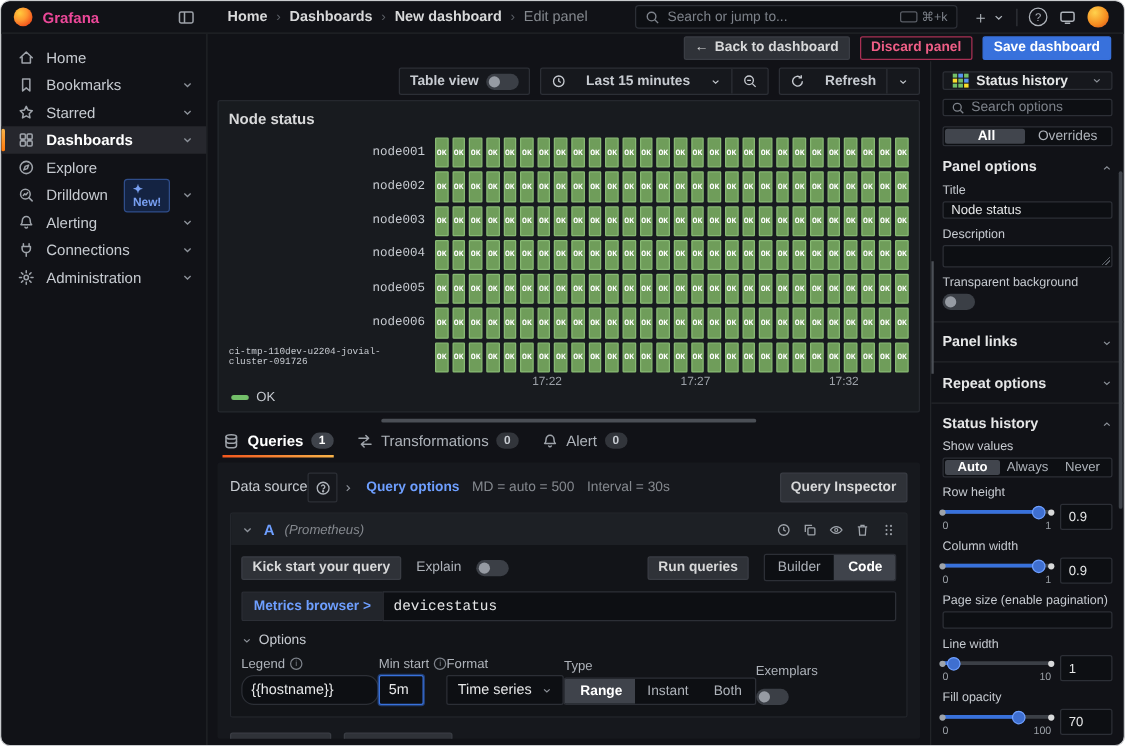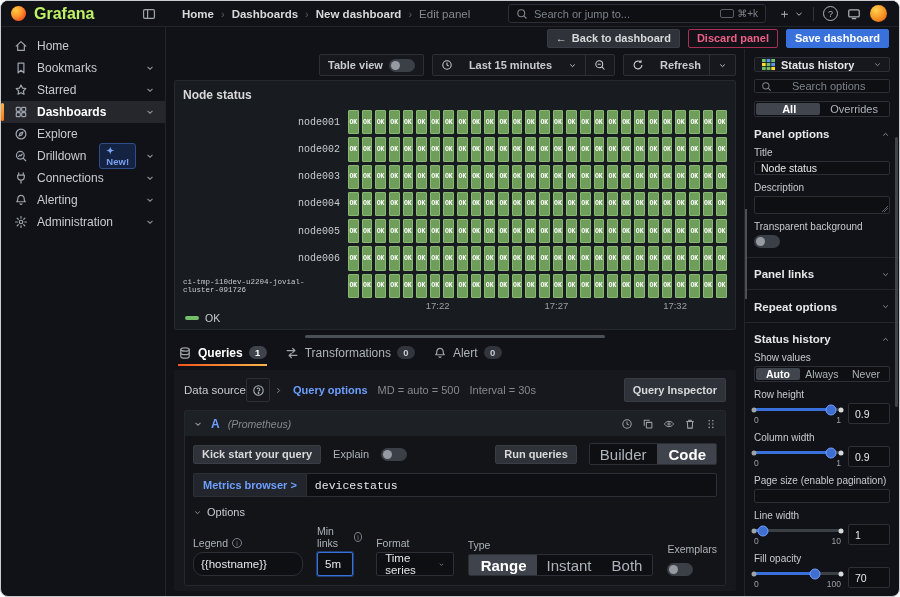--- a/index.html
+++ b/index.html
@@ -3,21 +3,21 @@
 <meta charset="utf-8">
 <style>
   * { box-sizing: border-box; margin: 0; padding: 0; }
   html,body { width:900px; height:597px; background:#ffffff; font-family:"Liberation Sans",sans-serif; }
   .frame { position:relative; width:900px; height:597px; background:#111217; border:1px solid #c9cbce; border-radius:8px; overflow:hidden; color:#d8d9da; font-size:12px; }
 
   
   .topnav { display:flex; align-items:center; height:26px; background:#111217; border-bottom:1px solid #222428; }
   .tn-left { width:165px; flex:none; display:flex; align-items:center; gap:8px; padding:0 10px; }
   .logo { width:15px; height:15px; border-radius:50%; background:radial-gradient(circle at 32% 30%, #ffcb3d 0%, #ff9830 40%, #f2561d 75%, #c23a12 100%); flex:none; }
-  .brand { font-weight:bold; font-size:16px; color:#bef264; }
+  .brand { font-weight:bold; font-size:12px; color:#ec4899; }
   .tglicon { margin-left:auto; color:#9ea3aa; display:flex; }
   .crumbs { display:flex; align-items:center; gap:7px; padding-left:16px; white-space:nowrap; }
   .crumb { color:#d8d9da; font-weight:600; font-size:11.5px; }
   .crumb.muted { color:#85898f; font-weight:400; }
   .sep { color:#5b5f66; font-size:11px; }
   .tn-spacer { flex:1; }
   .searchbox { width:258px; height:19px; display:flex; align-items:center; gap:6px; background:#0d0f13; border:1px solid #2c2f36; border-radius:3px; padding:0 7px; color:#7d828a; }
   .searchbox .ph { flex:1; font-size:11px; }
   .kbd { display:flex; align-items:center; gap:3px; color:#7d828a; font-size:10px; }
   .kbd .keycap { display:inline-block; width:14px; height:9px; border:1px solid #5a5e66; border-radius:2px; }
@@ -93,40 +93,40 @@
   .spacer { flex:1; }
   .qcard { margin-top:8px; border:1px solid #24272d; border-radius:2px; }
   .qhead { display:flex; align-items:center; gap:8px; height:25px; background:#1d2025; padding:0 8px; }
   .refid { color:#6e9fff; font-weight:700; font-size:12px; }
   .dshint { color:#85898f; font-style:italic; font-size:10.5px; }
   .qicons { margin-left:auto; display:flex; align-items:center; gap:9px; color:#9ea3aa; }
   .qbody { background:#121418; padding:7px 8px 9px; }
   .qrow1 { display:flex; align-items:center; gap:12px; }
   .lbl { font-size:11px; color:#aeb3ba; }
   .segg { display:inline-flex; height:22px; border:1px solid #2c2f36; border-radius:2px; overflow:hidden; background:#0d0f13; }
-  .segitem { display:inline-flex; align-items:center; padding:0 10px; font-size:15px; color:#aeb3ba; }
+  .segitem { display:inline-flex; align-items:center; padding:0 10px; font-size:11px; color:#aeb3ba; }
   .segitem.on { background:#3f434b; color:#ffffff; font-weight:600;padding-left:12px; }
   .metricsrow { display:flex; margin-top:8px; height:24px; }
   .mbchip { display:flex; align-items:center; background:#22252b; border:1px solid #2c2f36; border-right:none; border-radius:2px 0 0 2px; padding:0 9px; color:#6e9fff; font-size:11px; font-weight:600; white-space:nowrap; }
   .mbinput { flex:1; background:#0d0f13; border:1px solid #2c2f36; border-radius:0 2px 2px 0; color:#e6e7e8; font-family:"Liberation Mono",monospace; font-size:11.5px; padding:0 8px; }
   .optshead { display:flex; align-items:center; gap:5px; margin-top:9px; font-size:11px; color:#c7cbd1; }
-  .fields { display:flex; align-items:flex-end; gap:14px; margin-top:7px; }
+  .fields { display:flex; align-items:flex-end; margin-top:7px; }
   .fld { display:flex; flex-direction:column; gap:3px; }
   .fldlab { display:flex; align-items:center; gap:4px; font-size:10.5px; color:#aeb3ba; }
   .inf { width:10px; height:10px; border:1px solid #7d828a; border-radius:50%; font-size:7px; display:inline-flex; align-items:center; justify-content:center; color:#7d828a; }
   .tinput { height:24px; background:#0d0f13; border:1px solid #2c2f36; border-radius:2px; color:#e6e7e8; font-size:11.5px; padding:0 7px; font-family:"Liberation Sans",sans-serif; }
   .tinput.focus { border-color:#3871dc; box-shadow:0 0 0 1px rgba(56,113,220,.45); }
   .selbox { display:flex; align-items:center; gap:8px; height:24px; background:#0d0f13; border:1px solid #2c2f36; border-radius:2px; padding:0 8px; font-size:11.5px; color:#e6e7e8; }
   .addrow { display:flex; gap:10px; margin-top:12px; }
 
   
   .rightpanel { width:155px; flex:none; border-left:1px solid #222428; padding:8px 9px; position:relative; overflow:hidden; display:flex; flex-direction:column; }
   .vizsel { display:flex; align-items:center; gap:6px; height:23px; border:1px solid #2c2f36; border-radius:2px; background:#16181d; padding:0 7px; font-size:11px; font-weight:600; color:#e6e7e8; }
   .vizsel .grow { flex:1; }
-  .rsearch { display:flex; align-items:center; gap:20px; height:22px; margin-top:7px; background:#0d0f13; border:1px solid #2c2f36; border-radius:2px; padding:0 6px; color:#7d828a; font-size:11px; }
+  .rsearch { display:flex; align-items:center; gap:5px; height:22px; margin-top:7px; background:#0d0f13; border:1px solid #2c2f36; border-radius:2px; padding:0 6px; color:#7d828a; font-size:11px; }
   .rtabs { display:flex; margin-top:8px; height:21px; background:#0d0f13; border:1px solid #2c2f36; border-radius:2px; padding:1px; }
   .rtabs .segitem { flex:1; justify-content:center; border-radius:2px; font-size:11px; }
   .rtabs .segitem.on { background:#41454d; }
   .secthead { display:flex; align-items:center; margin-top:11px; font-size:11.5px; font-weight:700; color:#e6e7e8; }
   .secthead .chev { margin-left:auto; color:#8d929a; display:flex; }
   .optlabel { margin-top:7px; margin-bottom:3px; font-size:10px; color:#c7cbd1; }
   .rinput { width:100%; height:21px; background:#0d0f13; border:1px solid #2c2f36; border-radius:2px; color:#e6e7e8; font-size:10.5px; padding:0 6px; font-family:"Liberation Sans",sans-serif; }
   .rtextarea { width:100%; height:34px; background:#0d0f13; border:1px solid #2c2f36; border-radius:2px; position:relative; }
   .rtextarea::after { content:""; position:absolute; right:1px; bottom:1px; width:7px; height:7px; background:linear-gradient(135deg,transparent 50%,#5a5e66 50%,#5a5e66 58%,transparent 58%,transparent 70%,#5a5e66 70%,#5a5e66 78%,transparent 78%); }
   .rdivider { height:1px; background:#24262b; margin:9px -9px 0; }
@@ -275,38 +275,38 @@
           <span class="newbadge">✦ New!</span>
           <span class="nchev">
             <svg width="10" height="10" viewBox="0 0 16 16" fill="none" stroke="currentColor" stroke-width="1.7">
               <path d="M4 6.2 8 10l4-3.8"></path>
             </svg>
           </span>
         </div>
         <div class="navitem">
           <span class="nicon">
             <svg width="14" height="14" viewBox="0 0 16 16" fill="none" stroke="currentColor" stroke-width="1.4" stroke-linecap="round" stroke-linejoin="round">
-              <path d="M5.4 2.2v2.6M10.6 2.2v2.6M4.2 4.8h7.6v1.8a3.8 3.8 0 0 1-7.6 0zM8 10.4v3.4"></path>
-            </svg>
-          </span>
-          <span class="nlabel">Connections</span>
+              <path d="M8 2.6a3.6 3.6 0 0 0-3.6 3.6c0 2.9-1.3 3.8-1.3 3.8h9.8s-1.3-.9-1.3-3.8A3.6 3.6 0 0 0 8 2.6z"></path>
+              <path d="M6.9 12.4a1.2 1.2 0 0 0 2.2 0"></path>
+            </svg>
+          </span>
+          <span class="nlabel">Alerting</span>
           <span class="nchev">
             <svg width="10" height="10" viewBox="0 0 16 16" fill="none" stroke="currentColor" stroke-width="1.7">
               <path d="M4 6.2 8 10l4-3.8"></path>
             </svg>
           </span>
         </div>
         <div class="navitem">
           <span class="nicon">
             <svg width="14" height="14" viewBox="0 0 16 16" fill="none" stroke="currentColor" stroke-width="1.4" stroke-linecap="round" stroke-linejoin="round">
-              <path d="M8 2.6a3.6 3.6 0 0 0-3.6 3.6c0 2.9-1.3 3.8-1.3 3.8h9.8s-1.3-.9-1.3-3.8A3.6 3.6 0 0 0 8 2.6z"></path>
-              <path d="M6.9 12.4a1.2 1.2 0 0 0 2.2 0"></path>
-            </svg>
-          </span>
-          <span class="nlabel">Alerting</span>
+              <path d="M5.4 2.2v2.6M10.6 2.2v2.6M4.2 4.8h7.6v1.8a3.8 3.8 0 0 1-7.6 0zM8 10.4v3.4"></path>
+            </svg>
+          </span>
+          <span class="nlabel">Connections</span>
           <span class="nchev">
             <svg width="10" height="10" viewBox="0 0 16 16" fill="none" stroke="currentColor" stroke-width="1.7">
               <path d="M4 6.2 8 10l4-3.8"></path>
             </svg>
           </span>
         </div>
         <div class="navitem">
           <span class="nicon">
             <svg width="14" height="14" viewBox="0 0 16 16" fill="none" stroke="currentColor" stroke-width="1.4" stroke-linecap="round" stroke-linejoin="round">
               <circle cx="8" cy="8" r="2"></circle>
@@ -740,21 +740,21 @@
                 <div class="fields">
                   <div class="fld">
                     <span class="fldlab">
                         <span>Legend</span>
                         <span class="inf">i</span>
                       </span>
                     <input class="tinput" style="width: 110px; border-radius: 10px;" value="{{hostname}}">
                   </div>
                   <div class="fld">
                     <span class="fldlab">
-                        <span>Min links</span>
+                        <span>Min start</span>
                         <span class="inf">i</span>
                       </span>
                     <input class="tinput focus" style="width: 36px;" value="5m">
                   </div>
                   <div class="fld">
                     <span class="fldlab">
                         <span>Format</span>
                       </span>
                     <span class="selbox">
                       <span>Time series</span>

